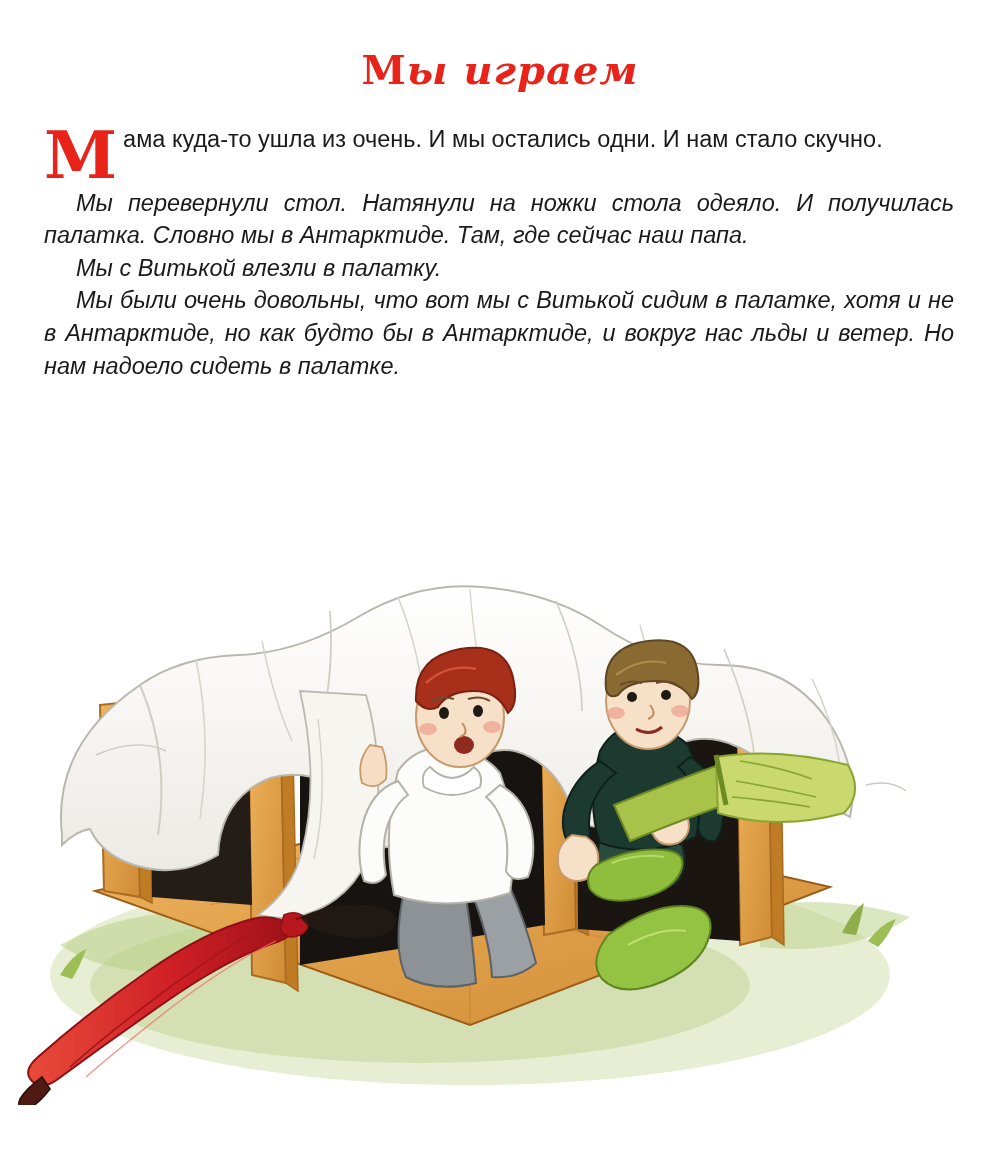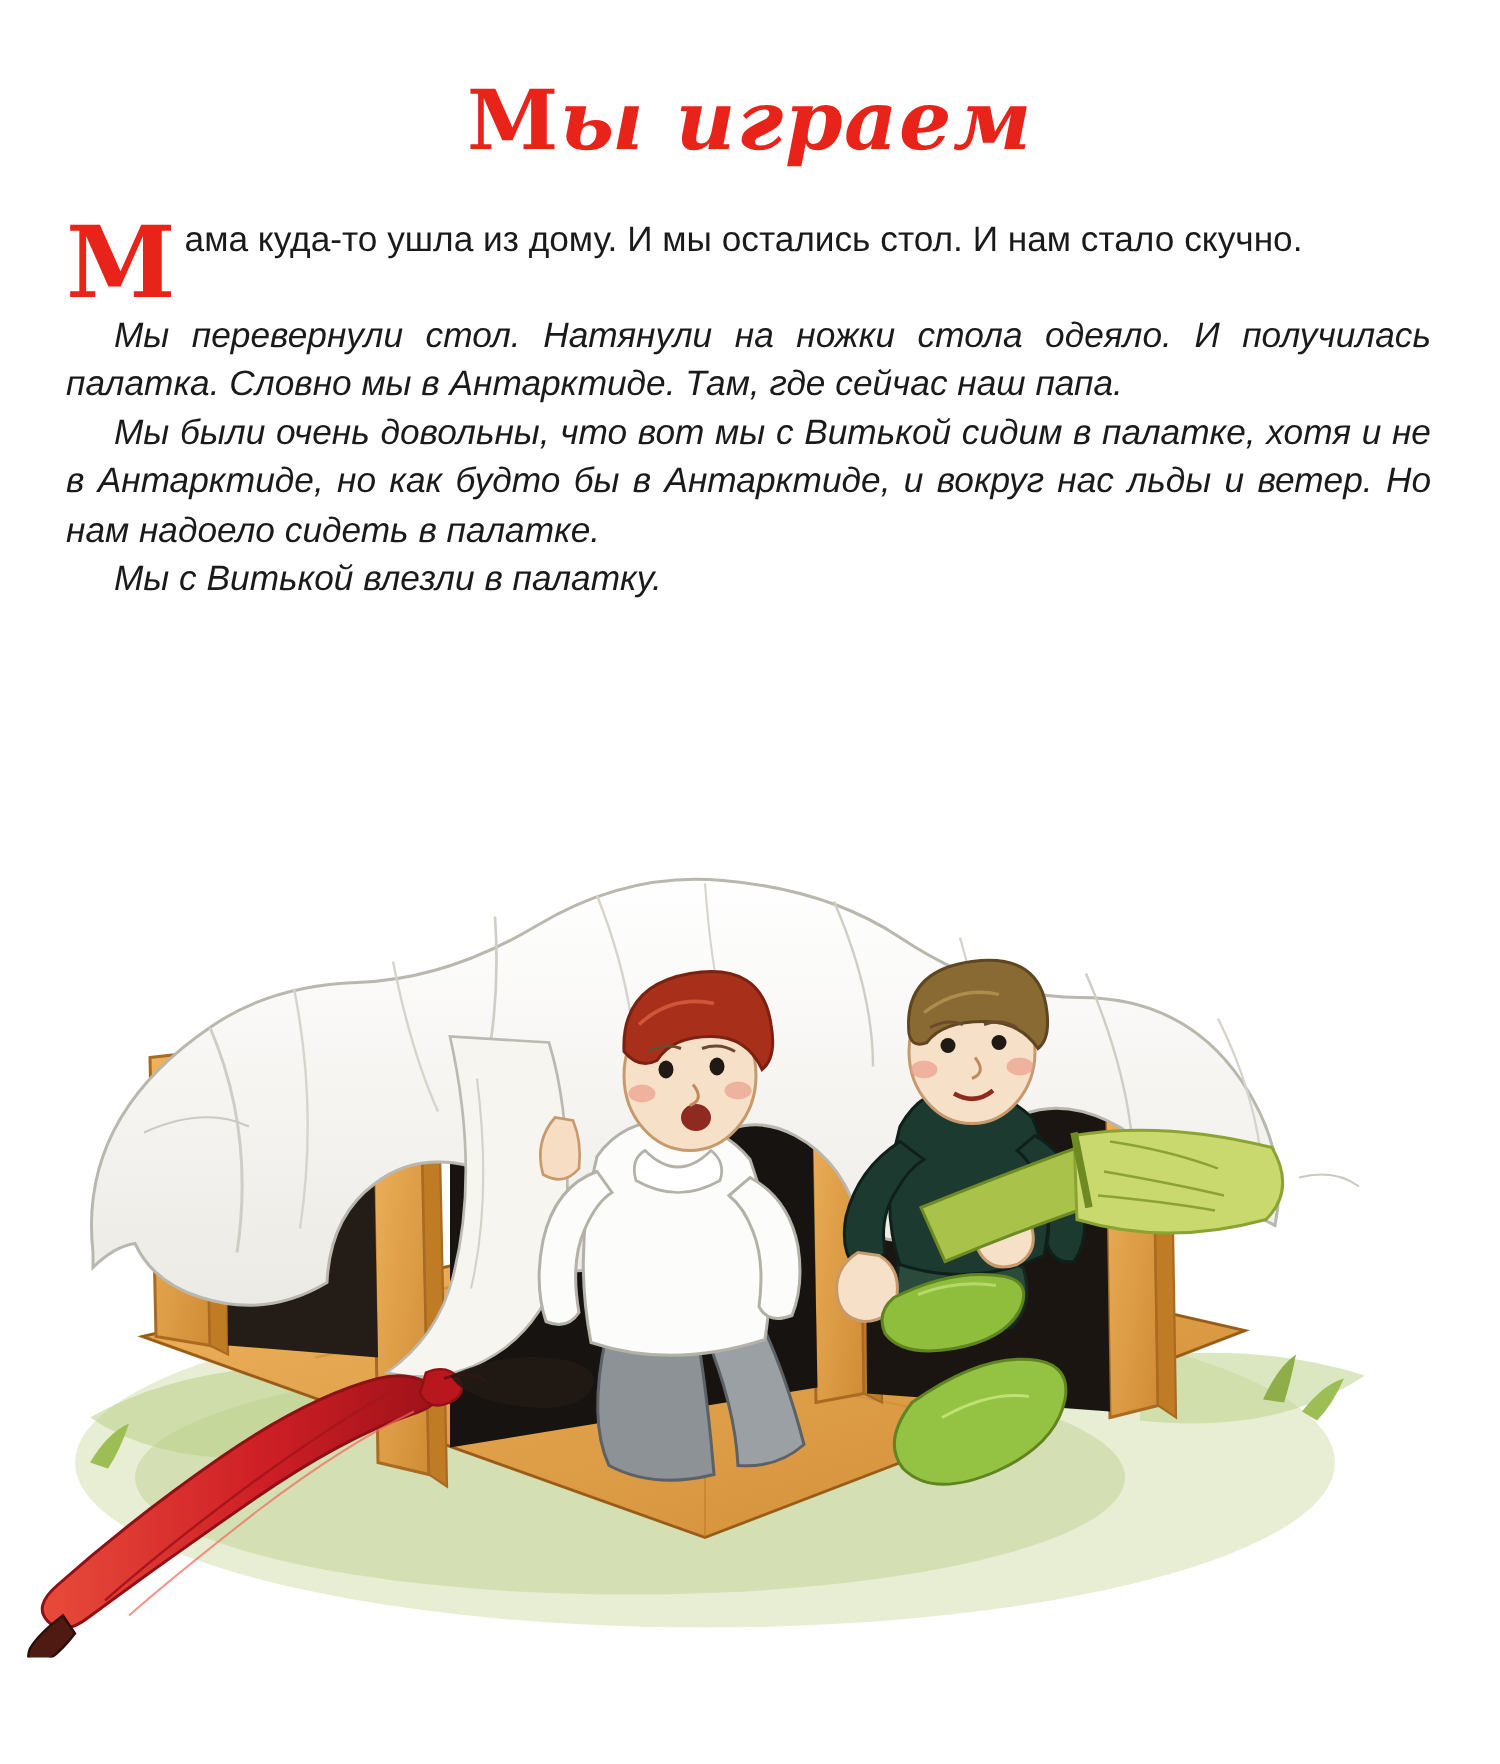--- a/index.html
+++ b/index.html
@@ -26,21 +26,21 @@
   
   .title-block {
     text-align: center;
     padding-top: 44px;
   }
   .title-line {
     color: #e8231a;
     font-family: "DejaVu Serif", serif;
     font-weight: bold;
     font-style: italic;
-    font-size: 55px;
+    font-size: 40px;
     line-height: 1.32;
     letter-spacing: 1px;
   }
   .title-line .upright {
     font-style: normal;
   }
 
   
   .body-text {
     margin: 26px 46px 0 44px;
@@ -89,25 +89,25 @@
 <body>
 
 <div class="page">
 
   <div class="title-block">
     <div class="title-line"><span class="upright">М</span><span>ы играем</span></div>
   </div>
 
   <div class="body-text">
     <p class="dropcap-para">
-      <span class="dropcap">М</span><span>ама куда-то ушла из дому. И мы остались стол. И нам стало скучно.</span>
+      <span class="dropcap">М</span><span>ама куда-то ушла из очень. И мы остались одни. И нам стало скучно.</span>
     </p>
     <p class="indent">Мы перевернули стол. Натянули на ножки стола одеяло. И получилась палатка. Словно мы в Антарктиде. Там, где сейчас наш папа.</p>
+    <p class="indent">Мы с Витькой влезли в палатку.</p>
     <p class="indent">Мы были очень довольны, что вот мы с Витькой сидим в палатке, хотя и не в Антарктиде, но как будто бы в Антарктиде, и вокруг нас льды и ветер. Но нам надоело сидеть в палатке.</p>
-    <p class="indent">Мы с Витькой влезли в палатку.</p>
   </div>
 
   <div class="illustration">
     <svg width="1000" height="600" viewBox="0 0 1000 600" xmlns="http://www.w3.org/2000/svg">
       <defs>
         <linearGradient id="clothG" x1="0" y1="0" x2="0" y2="1">
           <stop offset="0%" stop-color="#ffffff"></stop>
           <stop offset="100%" stop-color="#eceae4"></stop>
         </linearGradient>
         <linearGradient id="woodG" x1="0" y1="0" x2="1" y2="1">

